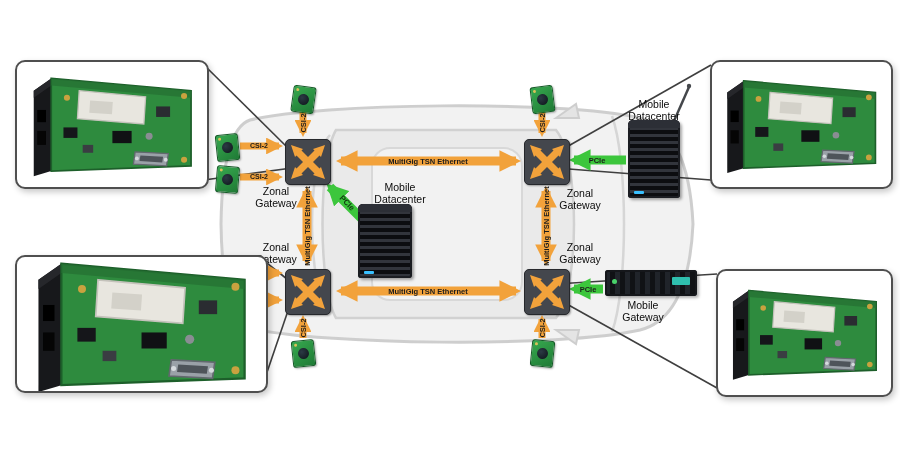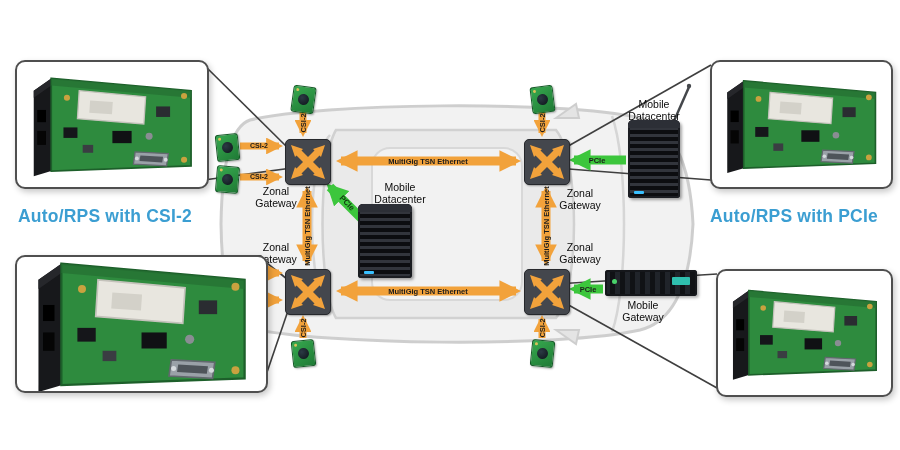--- a/index.html
+++ b/index.html
@@ -187,22 +187,20 @@
     <svg viewBox="0 0 200 130">
         <use href="#board-art"></use>
       </svg>
   </div>
   <div class="callout" style="left:716px;top:269px;width:173px;height:124px">
     <svg viewBox="0 0 200 130">
         <use href="#board-art"></use>
       </svg>
   </div>
 
-  <div class="heading" style="left:18px;top:206px">Auto/RPS with CSI-2</div>
-  <div class="heading" style="left:710px;top:206px">Auto/RPS with PCIe</div>
 
   <div class="node-label" style="left:250px;top:186px;width:52px">Zonal Gateway</div>
   <div class="node-label" style="left:554px;top:188px;width:52px">Zonal Gateway</div>
   <div class="node-label" style="left:250px;top:242px;width:52px">Zonal Gateway</div>
   <div class="node-label" style="left:554px;top:242px;width:52px">Zonal Gateway</div>
   <div class="node-label" style="left:369px;top:182px;width:62px">Mobile Datacenter</div>
   <div class="node-label" style="left:623px;top:99px;width:62px">Mobile Datacenter</div>
   <div class="node-label" style="left:612px;top:300px;width:62px">Mobile Gateway</div>
 
   <div class="hlabel-sm" style="left:353px;top:157px;width:150px">MultiGig TSN Ethernet</div>

